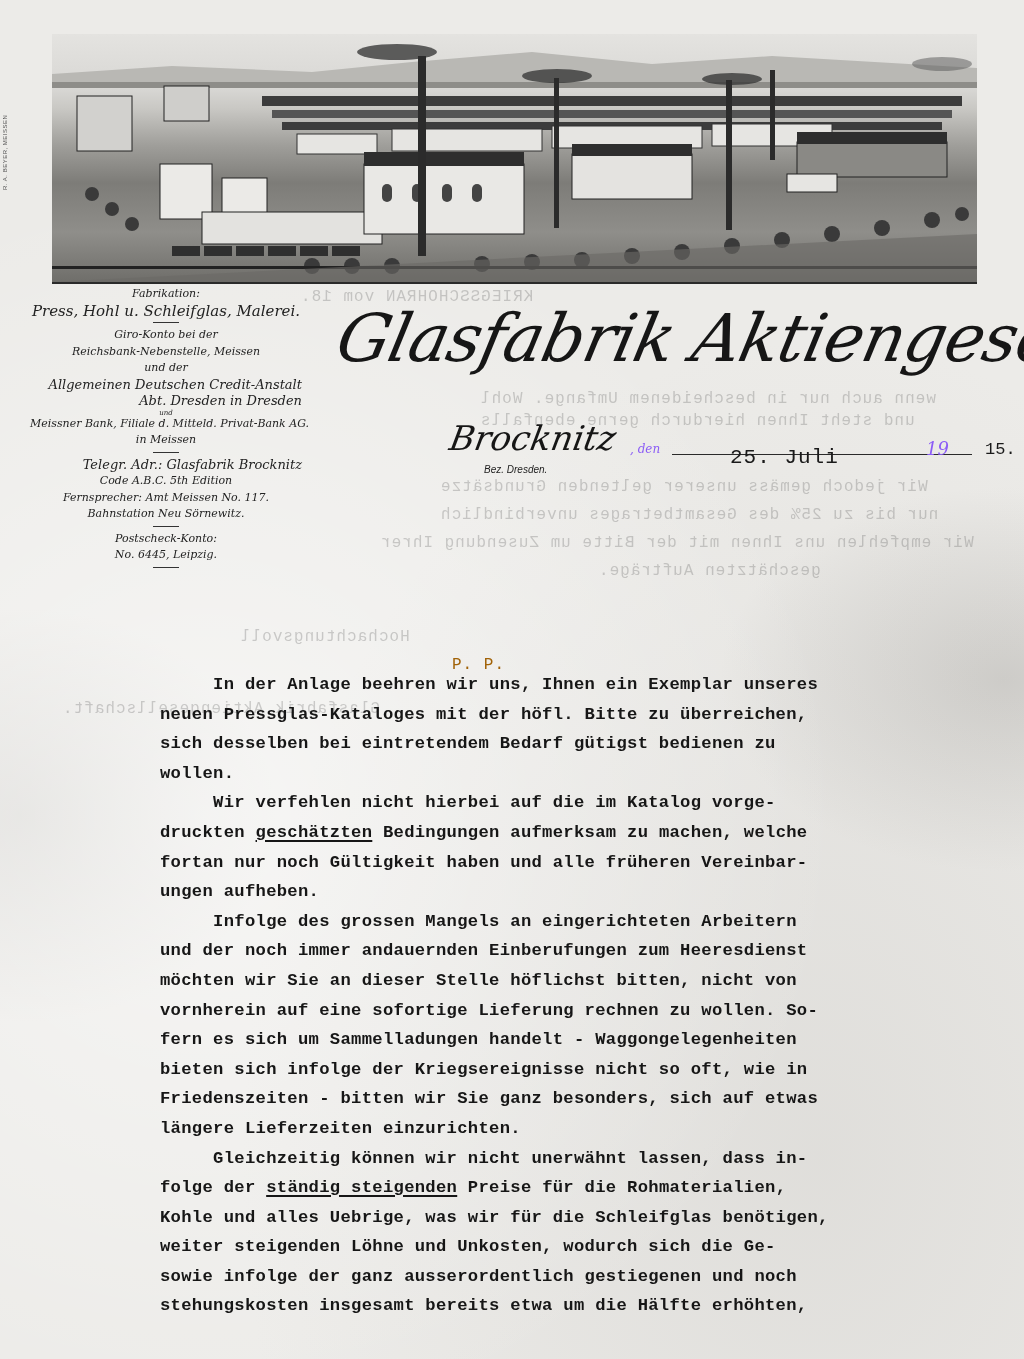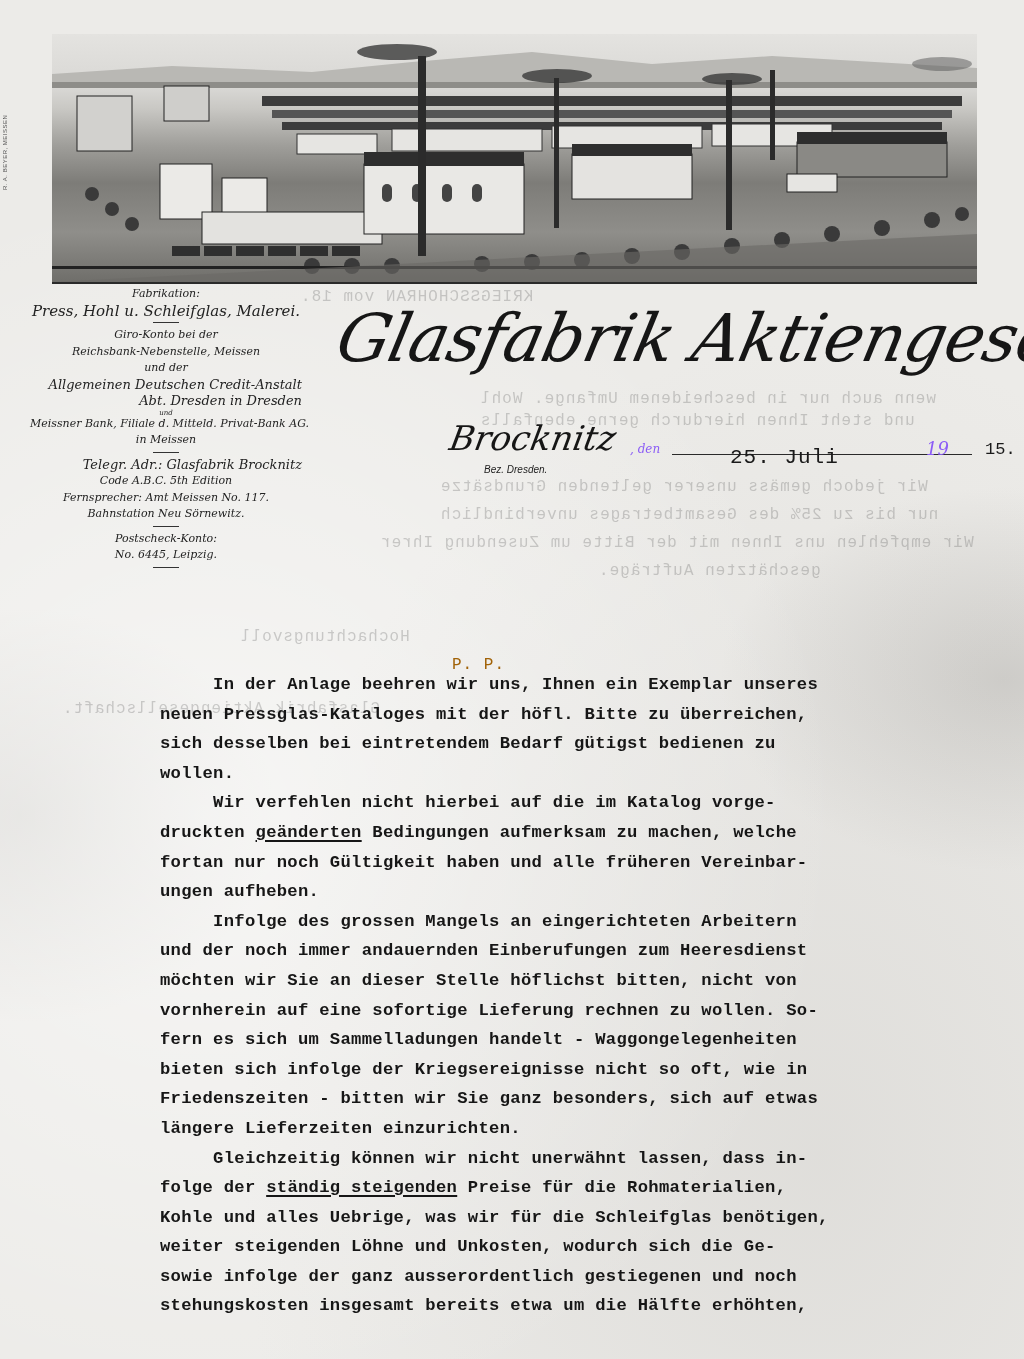--- a/index.html
+++ b/index.html
@@ -234,21 +234,21 @@
 </div>
 
 <div class="salutation">P. P.</div>
 
 <div class="body-text" id="letter-body">
     <span class="ln"><span>     In der Anlage beehren wir uns, Ihnen ein Exemplar unseres</span></span>
     <span class="ln"><span>neuen Pressglas-Kataloges mit der höfl. Bitte zu überreichen,</span></span>
     <span class="ln"><span>sich desselben bei eintretendem Bedarf gütigst bedienen zu</span></span>
     <span class="ln"><span>wollen.</span></span>
     <span class="ln"><span>     Wir verfehlen nicht hierbei auf die im Katalog vorge-</span></span>
-    <span class="ln"><span>druckten </span><span class="u">geänderten</span><span> Bedingungen aufmerksam zu machen, welche</span></span>
+    <span class="ln"><span>druckten </span><span class="u">geschätzten</span><span> Bedingungen aufmerksam zu machen, welche</span></span>
     <span class="ln"><span>fortan nur noch Gültigkeit haben und alle früheren Vereinbar-</span></span>
     <span class="ln"><span>ungen aufheben.</span></span>
     <span class="ln"><span>     Infolge des grossen Mangels an eingerichteten Arbeitern</span></span>
     <span class="ln"><span>und der noch immer andauernden Einberufungen zum Heeresdienst</span></span>
     <span class="ln"><span>möchten wir Sie an dieser Stelle höflichst bitten, nicht von</span></span>
     <span class="ln"><span>vornherein auf eine sofortige Lieferung rechnen zu wollen. So-</span></span>
     <span class="ln"><span>fern es sich um Sammelladungen handelt - Waggongelegenheiten</span></span>
     <span class="ln"><span>bieten sich infolge der Kriegsereignisse nicht so oft, wie in</span></span>
     <span class="ln"><span>Friedenszeiten - bitten wir Sie ganz besonders, sich auf etwas</span></span>
     <span class="ln"><span>längere Lieferzeiten einzurichten.</span></span>

